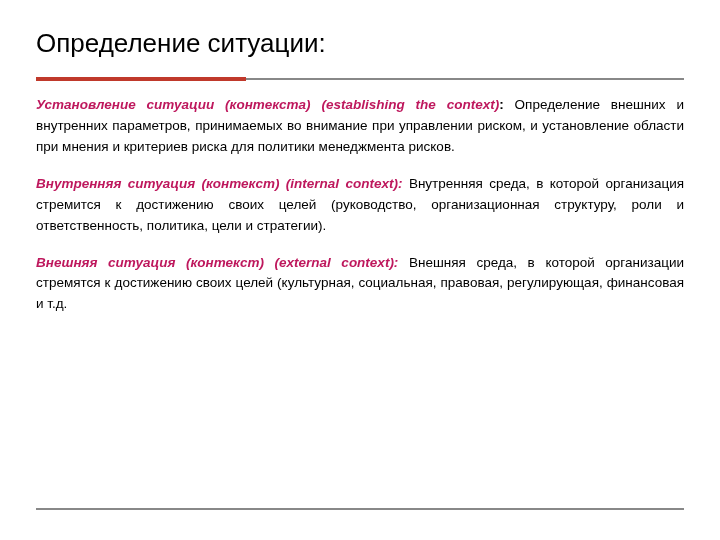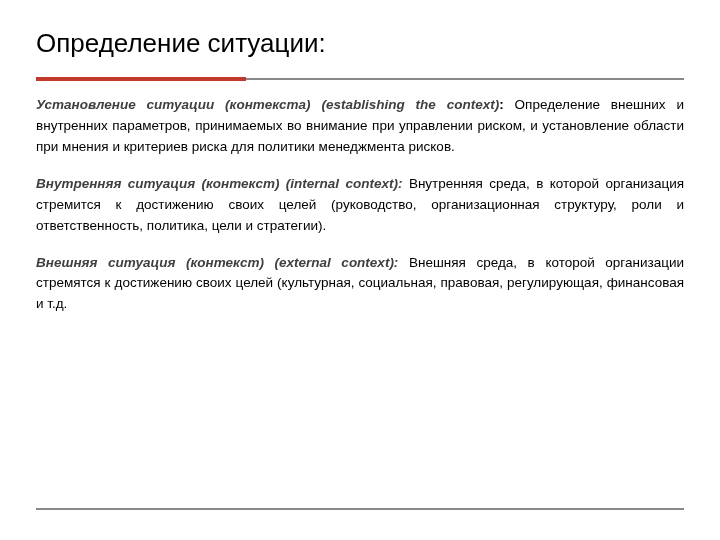--- a/index.html
+++ b/index.html
@@ -59,21 +59,21 @@
 
     .section-text {
       font-size: 13.5px;
       line-height: 1.55;
       color: #000000;
       text-align: justify;
     }
 
     .section-label {
       font-weight: bold;
-      color: #404040;
+      color: #be185d;
       font-style: italic;
     }
 
     .section-label-normal {
       font-weight: bold;
       color: #000000;
     }
 
     .bottom-line-container {
       position: absolute;

